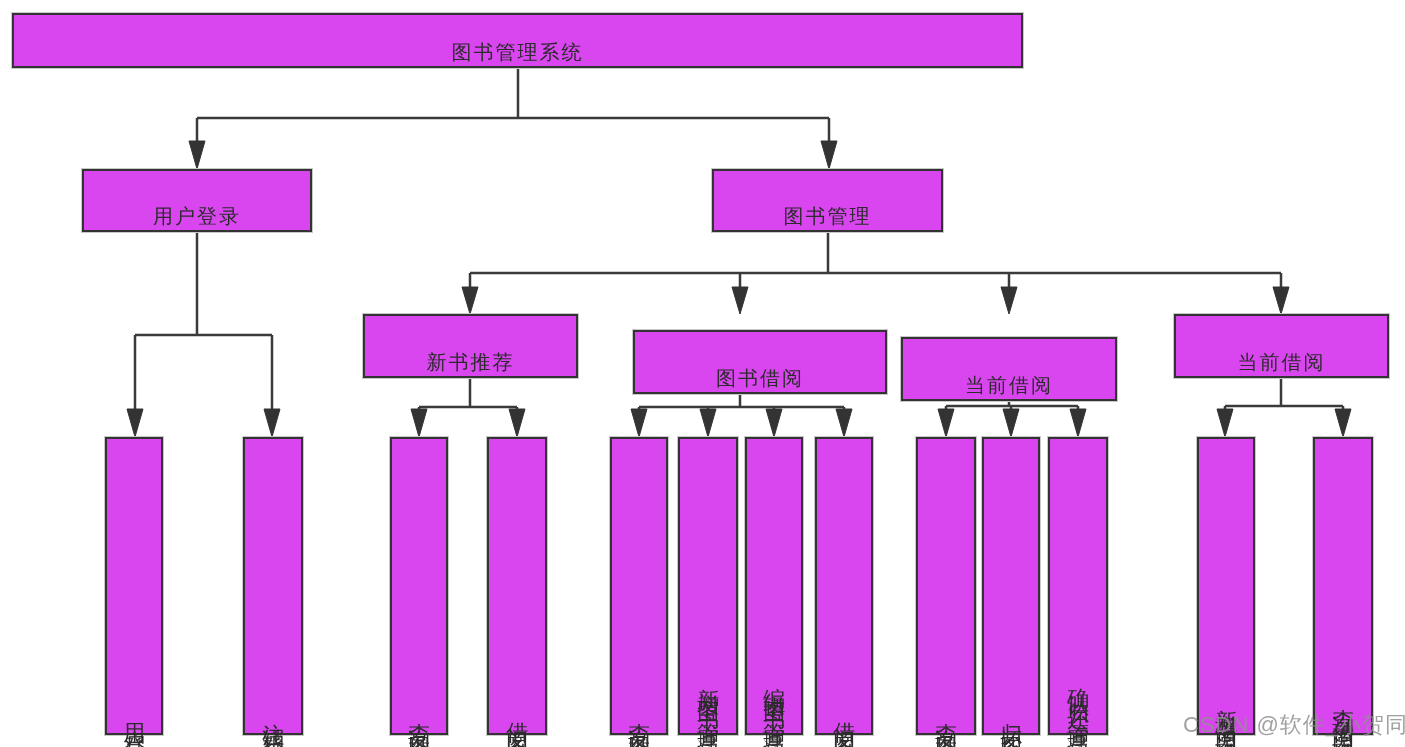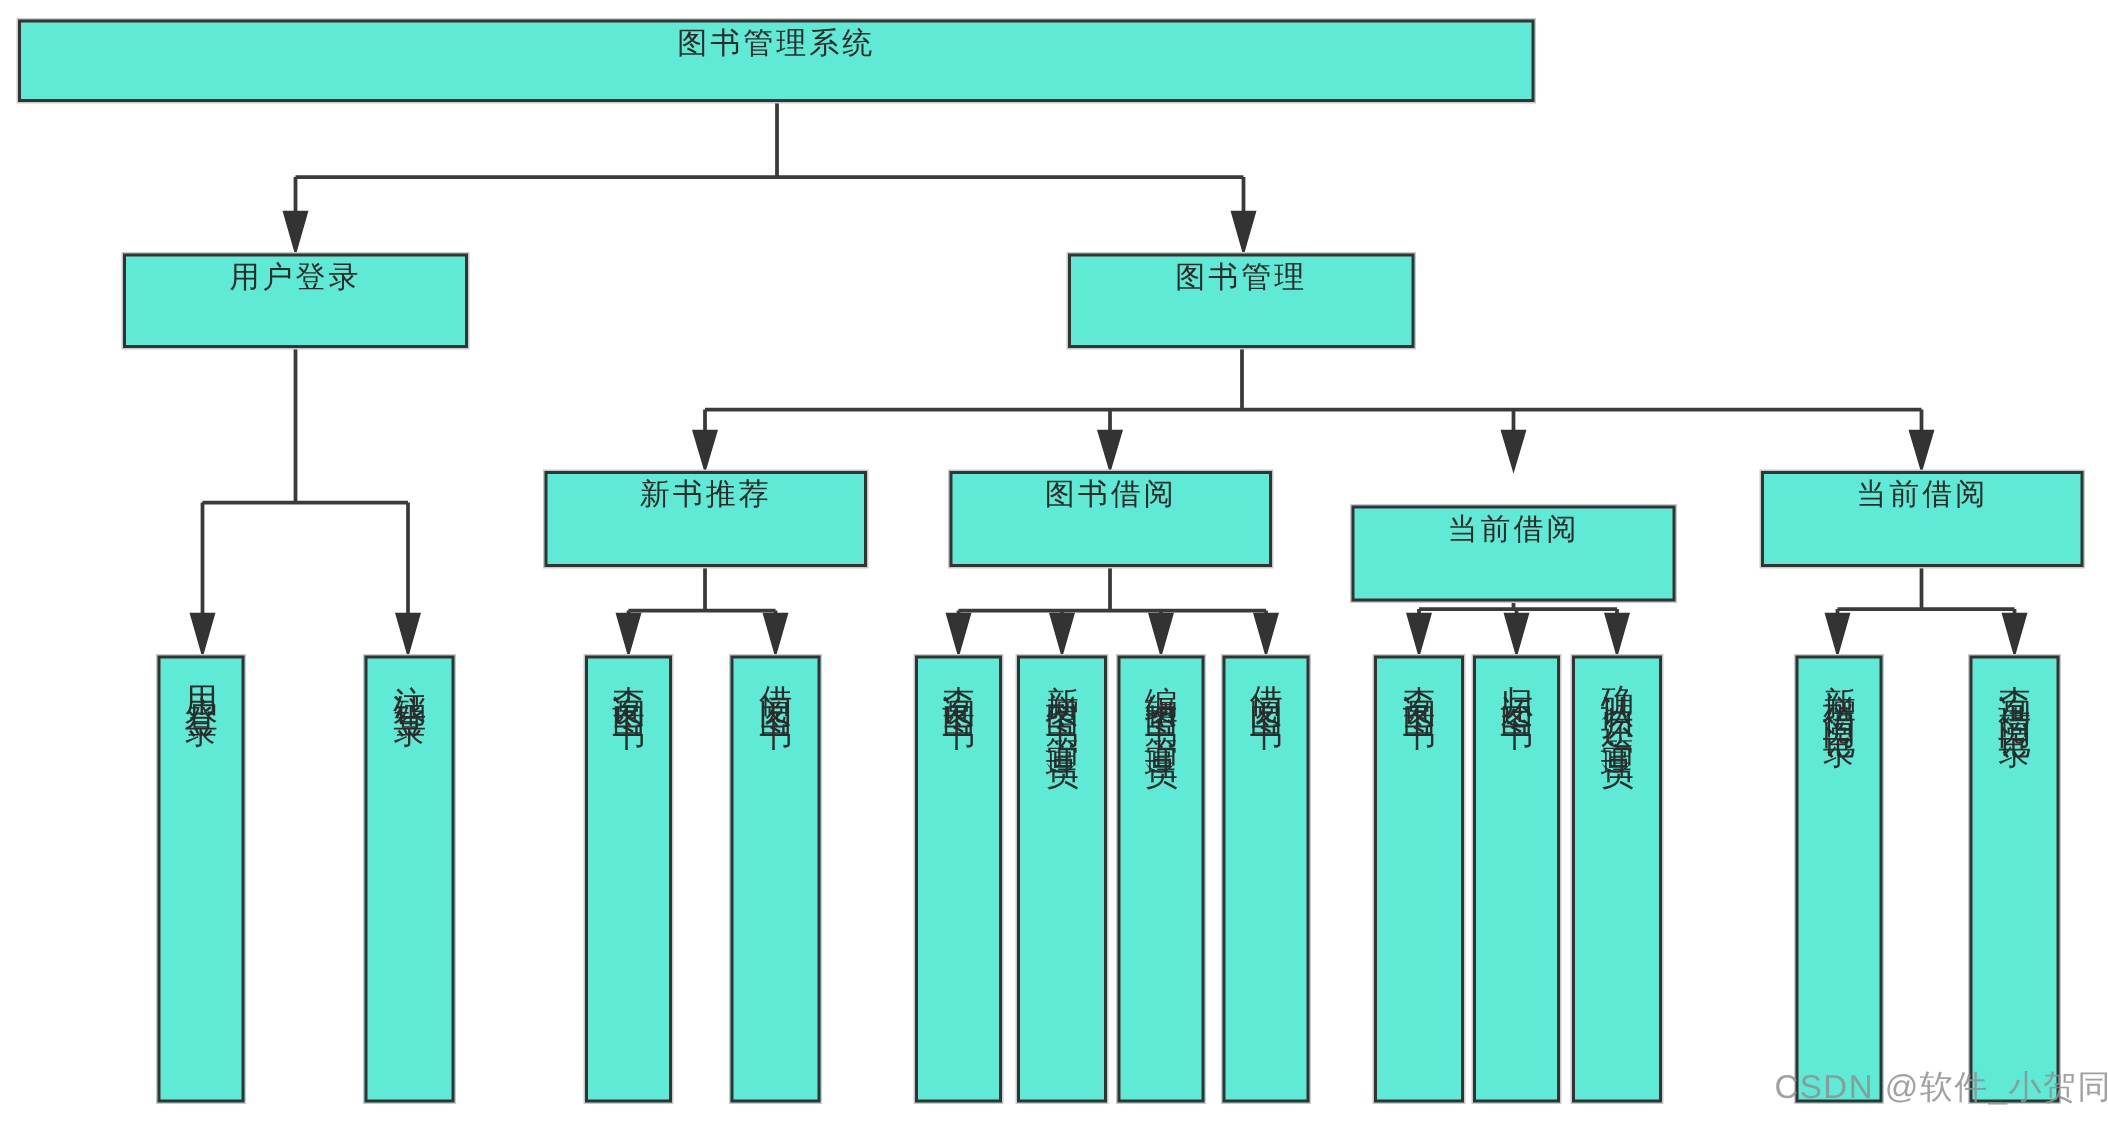--- a/index.html
+++ b/index.html
@@ -13,24 +13,24 @@
   }
   #connectors {
     position: absolute;
     left: 0; top: 0;
     width: 1405px; height: 747px;
   }
   .node {
     position: absolute;
     box-sizing: border-box;
     border: 2px solid #333333;
-    background: #5eead4;
+    background: #d946ef;
     box-shadow: 0 0 0 1px #c9c9c9;
     display: flex;
-    align-items: flex-start;
+    align-items: flex-end;
     justify-content: center;
     color: #2b2b2b;
   }
   .hnode {
     font-size: 20px;
     letter-spacing: 2px;
     white-space: nowrap;
   }
   .root-node { font-size: 20px; }
   .leaf span {
@@ -116,21 +116,21 @@
   <div class="node hnode" style="left:82px; top:169px; width:230px; height:63px;">
     <span>用户登录</span>
   </div>
   <div class="node hnode" style="left:712px; top:169px; width:231px; height:63px;">
     <span>图书管理</span>
   </div>
 
   <div class="node hnode" style="left:363px; top:314px; width:215px; height:64px;">
     <span>新书推荐</span>
   </div>
-  <div class="node hnode" style="left:633px; top:314px; width:215px; height:64px;">
+  <div class="node hnode" style="left:633px; top:330px; width:254px; height:64px;">
     <span>图书借阅</span>
   </div>
   <div class="node hnode" style="left:901px; top:314px; width:216px; height:64px;margin-top:23px;">
     <span>当前借阅</span>
   </div>
   <div class="node hnode" style="left:1174px; top:314px; width:215px; height:64px;">
     <span>当前借阅</span>
   </div>
 
   <div class="node leaf" style="left:105px; top:437px; width:58px; height:298px;">

